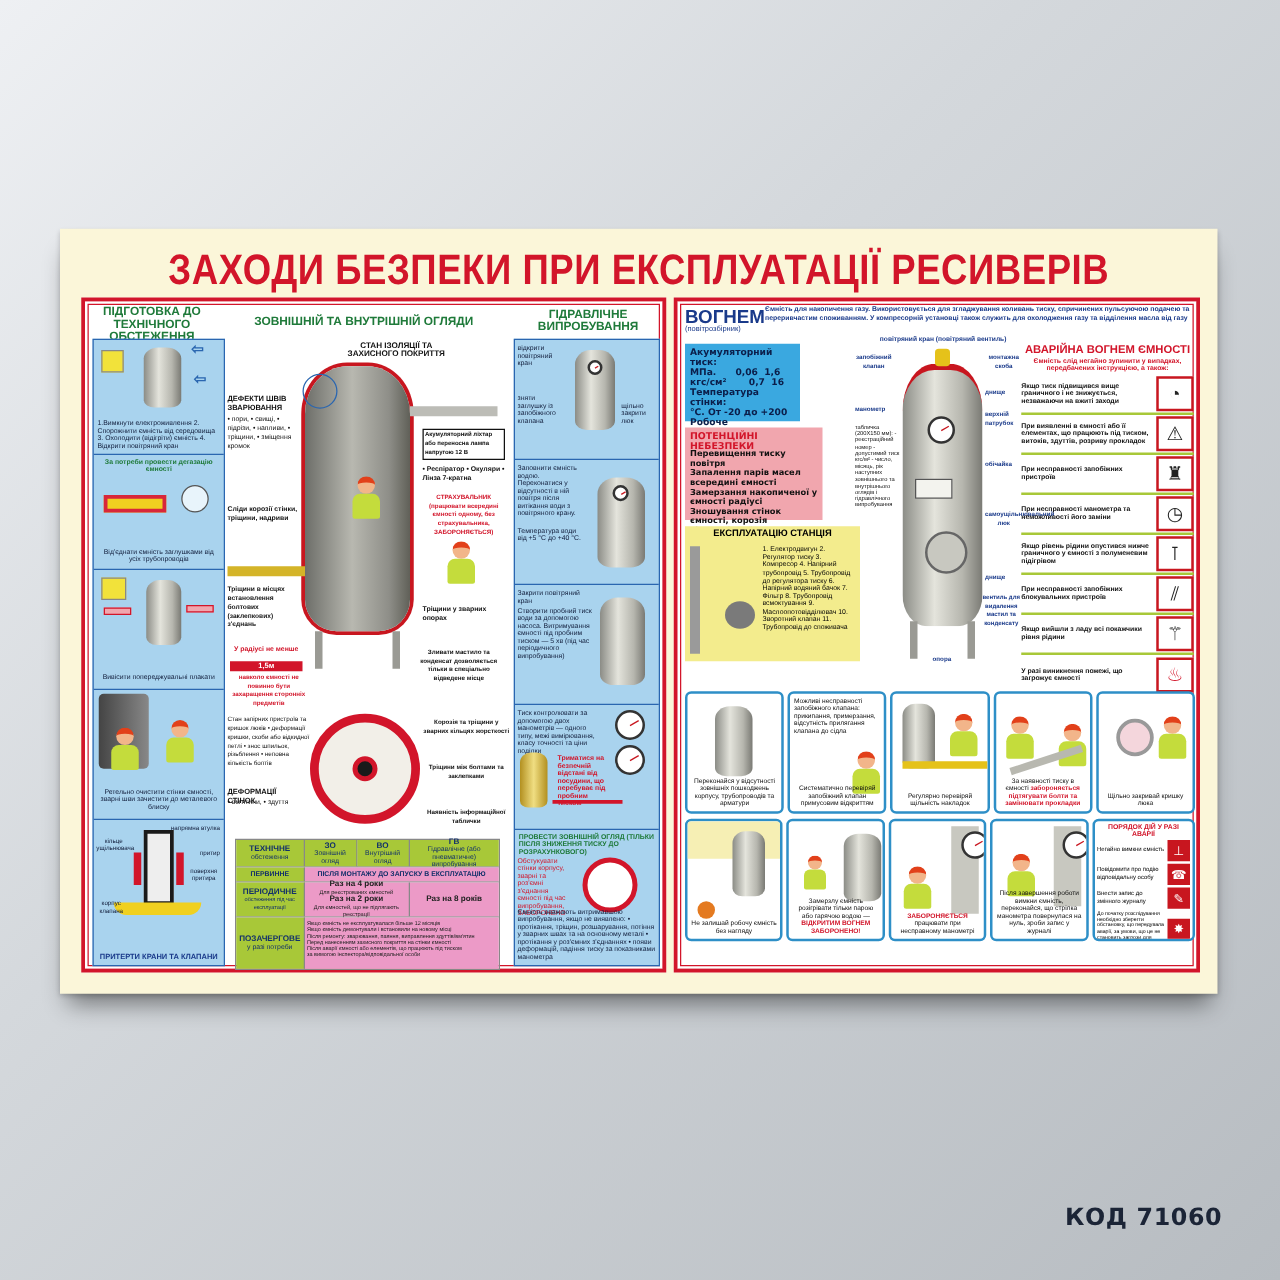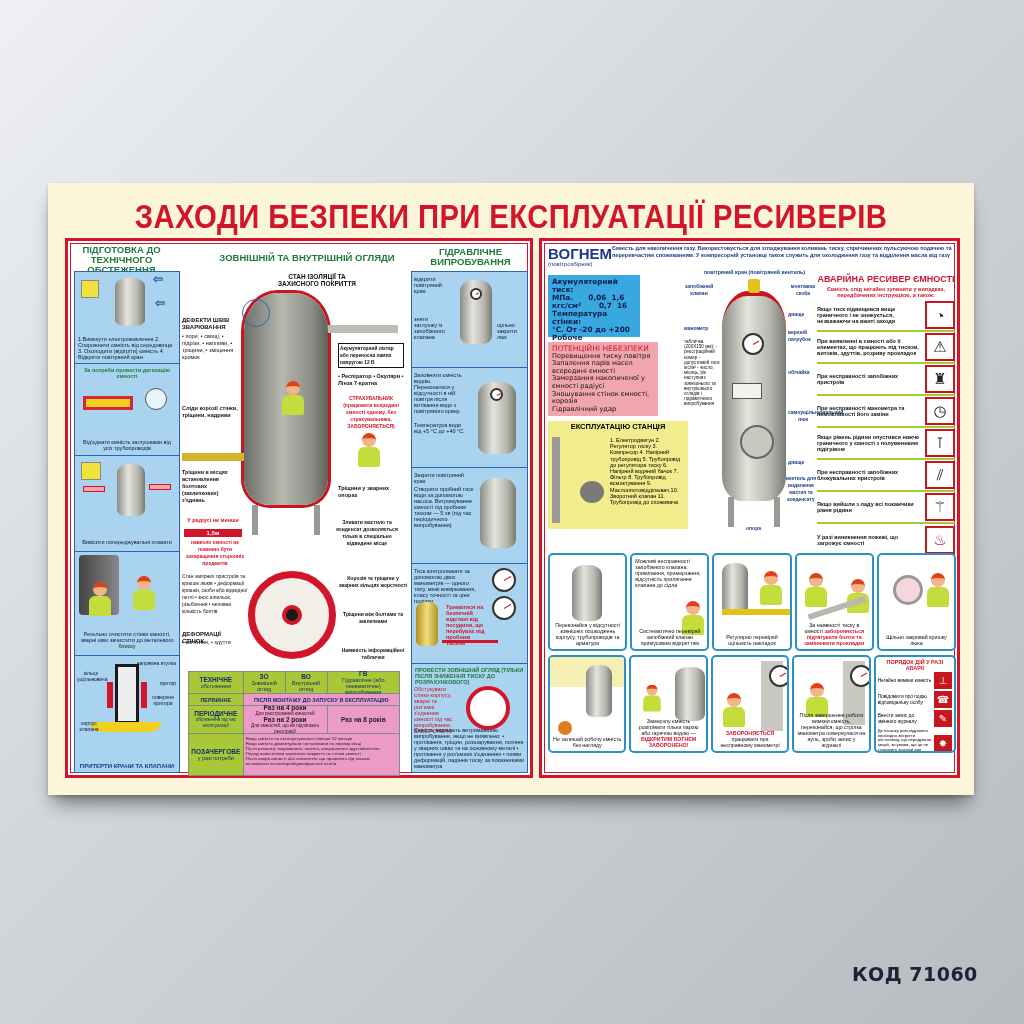--- a/index.html
+++ b/index.html
@@ -63,21 +63,21 @@
   .res-title { position: absolute; left: 6px; top: 4px; color: #1a3a8a; font-size: 15px; font-weight: bold; }
   .res-sub { position: absolute; left: 6px; top: 20px; color: #1a3a8a; font-size: 6px; }
   .res-desc { position: absolute; left: 70px; top: 4px; width: 342px; color: #1a3a8a; font-size: 5.5px; line-height: 6.5px; font-weight: bold; }
 
   .spec-box {
     position: absolute; left: 6px; top: 34px; width: 92px; height: 62px; background: #3aa8e0;
     color: #0b1e4a; font-weight: bold; font-size: 7.3px; line-height: 8px; padding: 3px 4px; font-family: "DejaVu Sans", sans-serif;
   }
   .haz-box {
     position: absolute; left: 6px; top: 101px; width: 110px; height: 74px; background: #f1a6ae;
-    font-weight: normal; font-size: 6.6px; line-height: 7.6px; padding: 3px 4px; font-family: "DejaVu Sans", sans-serif; color: #111;
+    font-weight: bold; font-size: 6.6px; line-height: 7.6px; padding: 3px 4px; font-family: "DejaVu Sans", sans-serif; color: #111;
   }
   .haz-box .h { color: #d2152a; font-size: 7.5px; }
   .comp-box {
     position: absolute; left: 6px; top: 180px; width: 140px; height: 108px; background: #f3ec8d;
     font-size: 5.5px; line-height: 6.2px; padding: 3px;
   }
   .comp-box .h { font-weight: bold; font-size: 7.5px; text-align: center; margin-bottom: 2px; }
 
   .stop-col { position: absolute; left: 275px; top: 34px; width: 138px; }
   .stop-title { color: #d2152a; font-weight: bold; font-size: 9px; line-height: 9px; text-align: center; }
@@ -108,21 +108,21 @@
   .arrow-blue { position: absolute; color: #2a66b0; font-size: 12px; font-weight: bold; }
 </style>
 </head>
 <body>
 
 <div class="board">
   <div class="title">ЗАХОДИ БЕЗПЕКИ ПРИ ЕКСПЛУАТАЦІЇ РЕСИВЕРІВ</div>
 
   <div class="panel p-left">
     <div class="hdr" style="left:6px;top:4px;width:95px;">ПІДГОТОВКА ДО ТЕХНІЧНОГО ОБСТЕЖЕННЯ</div>
-    <div class="hdr" style="left:124px;top:12px;width:230px;">ЗОВНІШНІЙ ТА ВНУТРІШНІЙ ОГЛЯДИ</div>
+    <div class="hdr" style="left:108px;top:12px;width:230px;">ЗОВНІШНІЙ ТА ВНУТРІШНІЙ ОГЛЯДИ</div>
     <div class="hdr" style="left:345px;top:6px;width:115px;">ГІДРАВЛІЧНЕ ВИПРОБУВАННЯ</div>
 
     <div class="col-blue" style="left:6px;top:30px;width:106px;height:502px;display:flex;flex-direction:column;">
       <div class="cell" style="height:92px;">
         <div style="position:absolute;left:6px;top:8px;width:18px;height:18px;background:#f2e23a;border:1px solid #888;"></div>
         <div class="tank" style="left:40px;top:6px;width:30px;height:48px;"></div>
         <div class="arrow-blue" style="left:78px;top:4px;">⇦</div>
         <div class="arrow-blue" style="left:80px;top:28px;">⇦</div>
         <div style="position:absolute;left:3px;right:3px;bottom:3px;text-align:left;">1.Вимкнути електроживлення 2. Спорожнити ємність від середовища 3. Охолодити (відігріти) ємність 4. Відкрити повітряний кран</div>
       </div>
@@ -342,21 +342,21 @@
       <div class="txt blue" style="left:96px;top:60px;width:30px;font-size:5px;">верхній патрубок</div>
       <div class="txt" style="left:-8px;top:70px;width:36px;font-size:4.6px;line-height:5.2px;font-weight:normal;">табличка (200Х150 мм): - реєстраційний номер - допустимий тиск кгс/м² - число, місяць, рік наступних зовнішнього та внутрішнього оглядів і гідравлічного випробування</div>
       <div class="txt blue" style="left:96px;top:100px;font-size:5px;">обічайка</div>
       <div class="txt blue" style="left:96px;top:140px;width:30px;font-size:5px;text-align:center;">самоущільнювальний люк</div>
       <div class="txt blue" style="left:96px;top:190px;font-size:5px;">днище</div>
       <div class="txt blue" style="left:92px;top:206px;width:34px;font-size:4.8px;text-align:center;">вентиль для видалення мастил та конденсату</div>
       <div class="txt blue" style="left:54px;top:256px;font-size:5px;">опора</div>
     </div>
 
     <div class="stop-col">
-      <div class="stop-title">АВАРІЙНА РЕСИВЕР ЄМНОСТІ</div>
+      <div class="stop-title">АВАРІЙНА ВОГНЕМ ЄМНОСТІ</div>
       <div class="stop-sub">Ємність слід негайно зупинити у випадках, передбачених інструкцією, а також:</div>
       <div class="stop-row">
           <div class="t">Якщо тиск підвищився вище граничного і не знижується, незважаючи на вжиті заходи</div>
           <div class="ic">◔</div>
         </div>
       <div class="stop-row">
           <div class="t">При виявленні в ємності або її елементах, що працюють під тиском, витоків, здуттів, розриву прокладок</div>
           <div class="ic">⚠</div>
         </div>
       <div class="stop-row">

